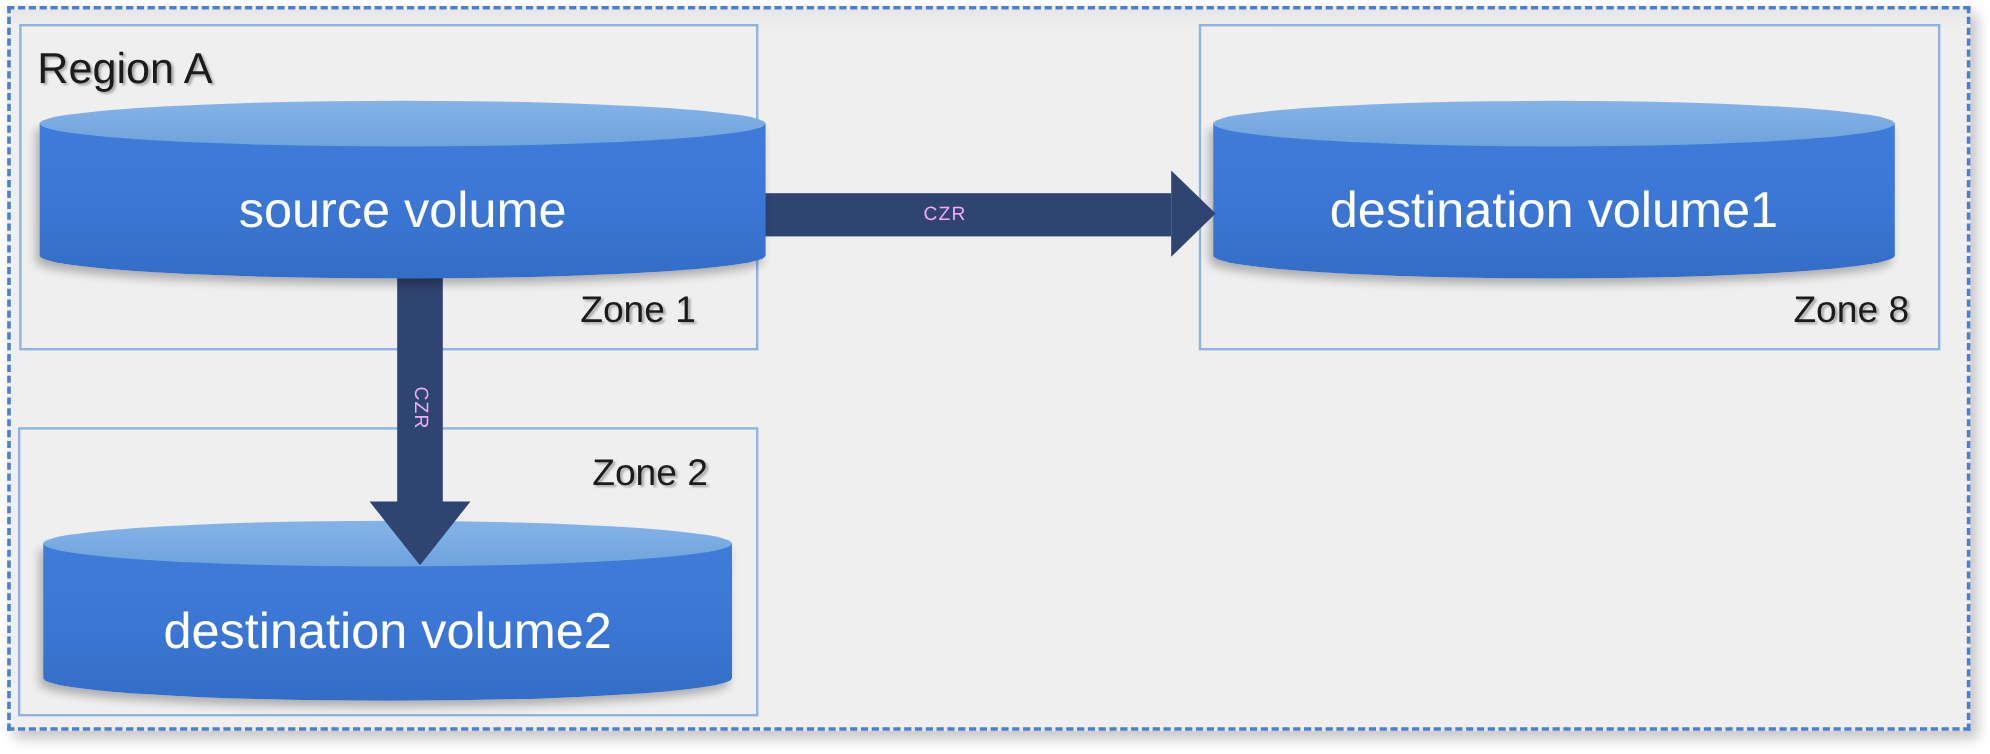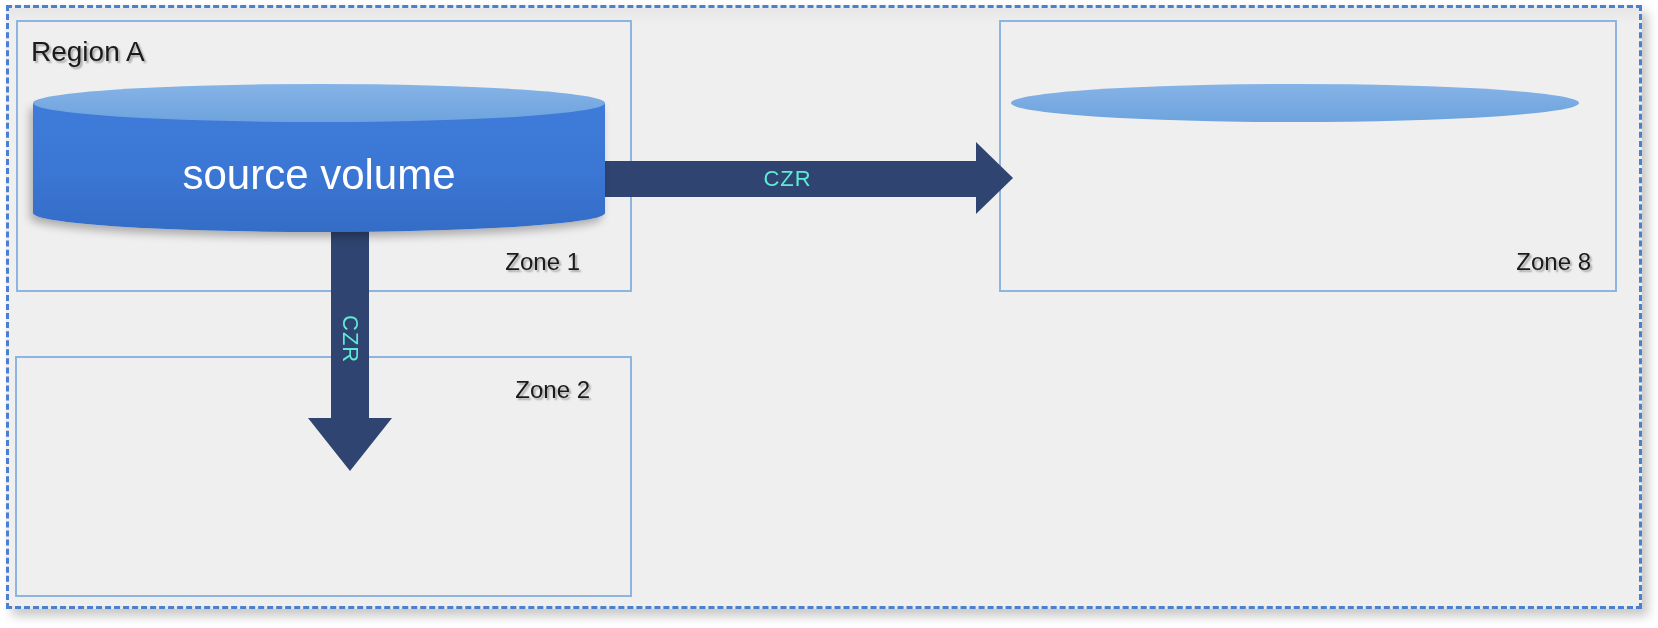--- a/index.html
+++ b/index.html
@@ -18,41 +18,41 @@
 
   
   .region{
     position:absolute;left:6px;top:5px;width:1630px;height:598px;
     border:3px dashed var(--region-border);
     background:linear-gradient(180deg,#e6e6e6 0px,var(--region-background) 16px);
     box-shadow:6px 7px 10px rgba(0,0,0,0.22);
   }
   .region-label{
     position:absolute;left:22px;top:28px;
-    font-size:28px;color:var(--label-text);
+    font-size:36px;color:var(--label-text);
     text-shadow:2px 2px 2px rgba(0,0,0,0.30);
     white-space:nowrap;
   }
 
   
   .zone{position:absolute;border:2px solid var(--zone-border);z-index:1;}
   .zone-1{left:7px;top:12px;width:612px;height:268px;}
   .zone-2{left:990px;top:12px;width:614px;height:268px;}
   .zone-3{left:6px;top:348px;width:613px;height:237px;}
   .zone-label{
-    position:absolute;font-size:24px;color:var(--label-text);
+    position:absolute;font-size:31px;color:var(--label-text);
     text-shadow:2px 2px 2px rgba(0,0,0,0.30);white-space:nowrap;text-align:right;
   }
   .zone-1 .zone-label{right:50px;bottom:14px;}
   .zone-2 .zone-label{right:24px;bottom:14px;}
   .zone-3 .zone-label{top:18px;right:40px;}
 
   
   .cylinder{position:absolute;}
-  .cyl-source{left:24px;top:76px;width:572px;height:148px;z-index:4;}
+  .cyl-source{left:24px;top:76px;width:572px;height:148px;z-index:4;padding-left:33px;}
   .cyl-dest1{left:1002px;top:76px;width:568px;height:148px;z-index:2;}
   .cyl-dest2{left:27px;top:426px;width:574px;height:150px;z-index:2;}
   .cyl-body{
     position:absolute;left:0;top:19px;right:0;bottom:0;
     background:linear-gradient(180deg,#3f7cda 0%,var(--cylinder-body) 55%,#346dc6 100%);
     border-radius:0 0 50% 50% / 0 0 19px 19px;
     box-shadow:-3px 5px 8px rgba(0,0,0,0.28);
     display:flex;align-items:center;justify-content:center;
   }
   .cyl-top{
@@ -61,21 +61,21 @@
     z-index:2;
   }
   .volume-label{
     font-size:42px;color:var(--volume-text);white-space:nowrap;
     padding-top:14px;
   }
 
   
   .arrow-shaft{position:absolute;background:var(--arrow);z-index:3;display:flex;align-items:center;justify-content:center;}
   .arrow-head{position:absolute;width:0;height:0;z-index:3;}
-  .arrow-label{font-size:22px;color:#5eead4;letter-spacing:1px;}
+  .arrow-label{font-size:16px;color:#f0abfc;letter-spacing:1px;}
 
   .arrow-h-shaft{left:590px;top:153px;width:377px;height:36px;}
   .arrow-h-head{
     left:967px;top:134px;
     border-top:36px solid transparent;border-bottom:36px solid transparent;
     border-left:37px solid var(--arrow);
   }
   .arrow-v-shaft{left:322px;top:206px;width:38px;height:205px;padding-top:46px;box-sizing:border-box;}
   .arrow-v-head{
     left:299px;top:410px;
@@ -115,18 +115,27 @@
     <div class="arrow-head arrow-v-head"></div>
 
     <div class="cylinder cyl-source">
       <div class="cyl-body">
         <span class="volume-label">source volume</span>
       </div>
       <div class="cyl-top"></div>
     </div>
 
     <div class="cylinder cyl-dest1">
+      <div class="cyl-body">
+        <span class="volume-label">destination volume1</span>
+      </div>
       <div class="cyl-top"></div>
     </div>
 
+    <div class="cylinder cyl-dest2">
+      <div class="cyl-body">
+        <span class="volume-label">destination volume2</span>
+      </div>
+      <div class="cyl-top"></div>
+    </div>
 
   </div>
 </div>
 
 </body></html>

